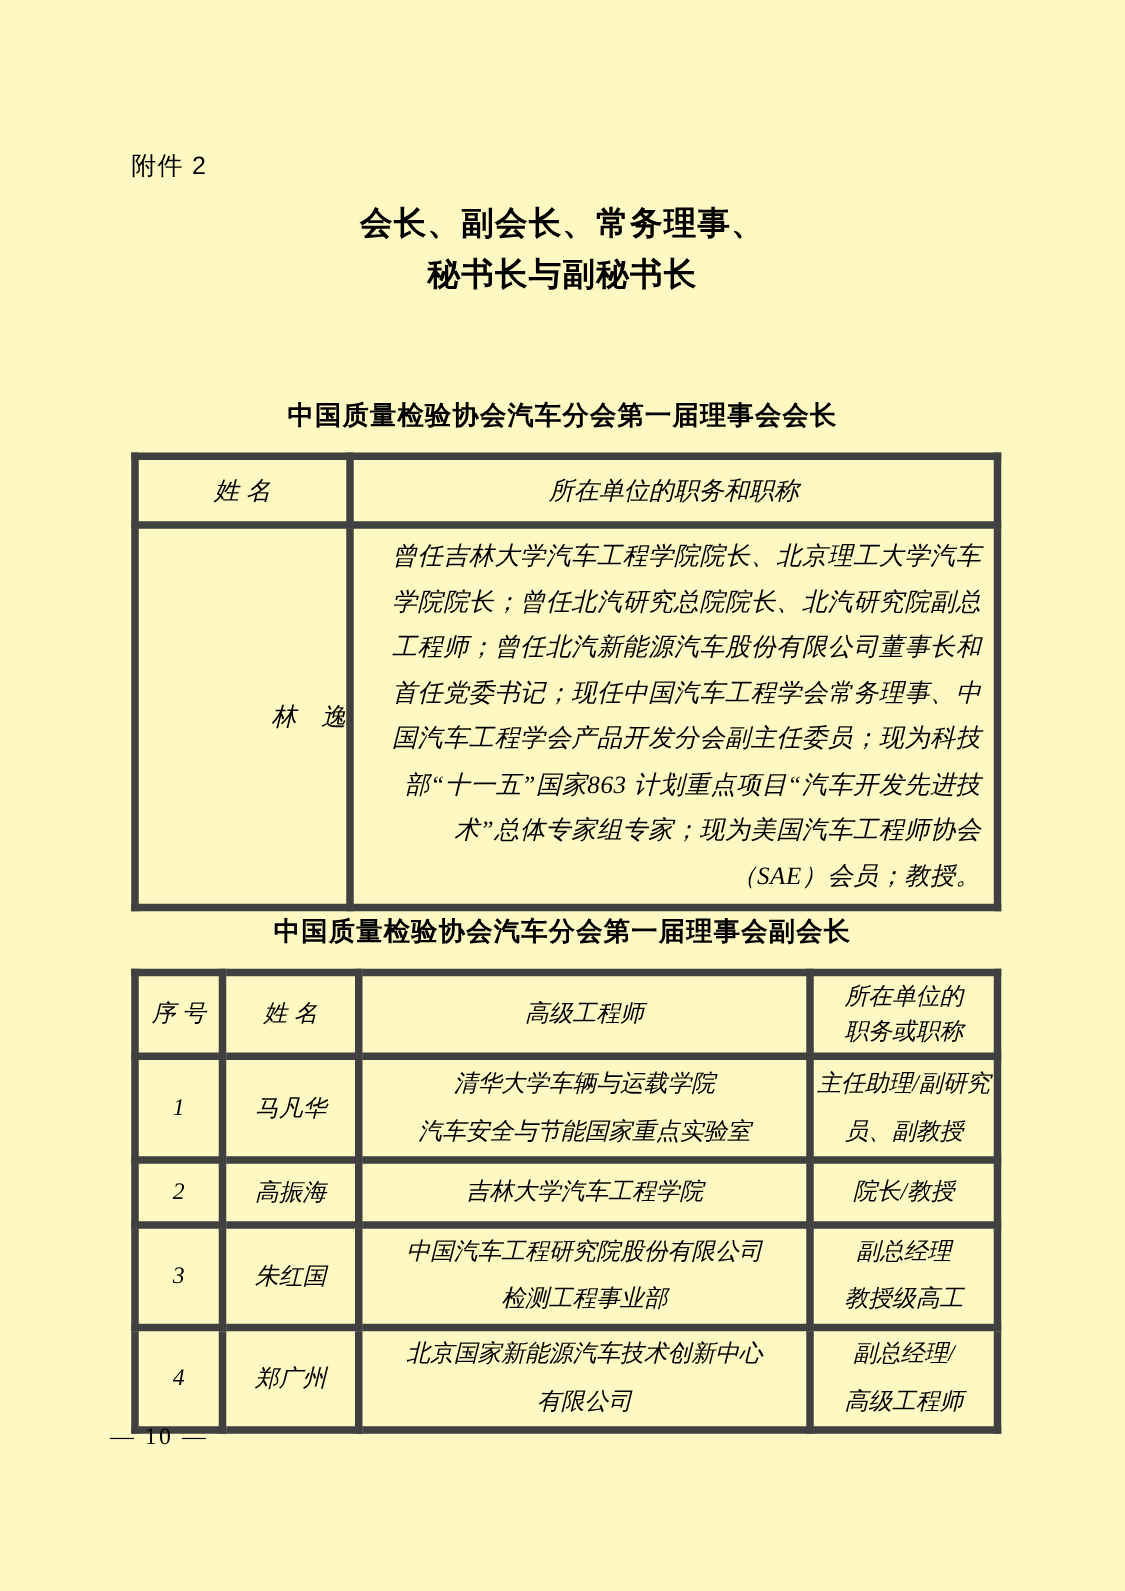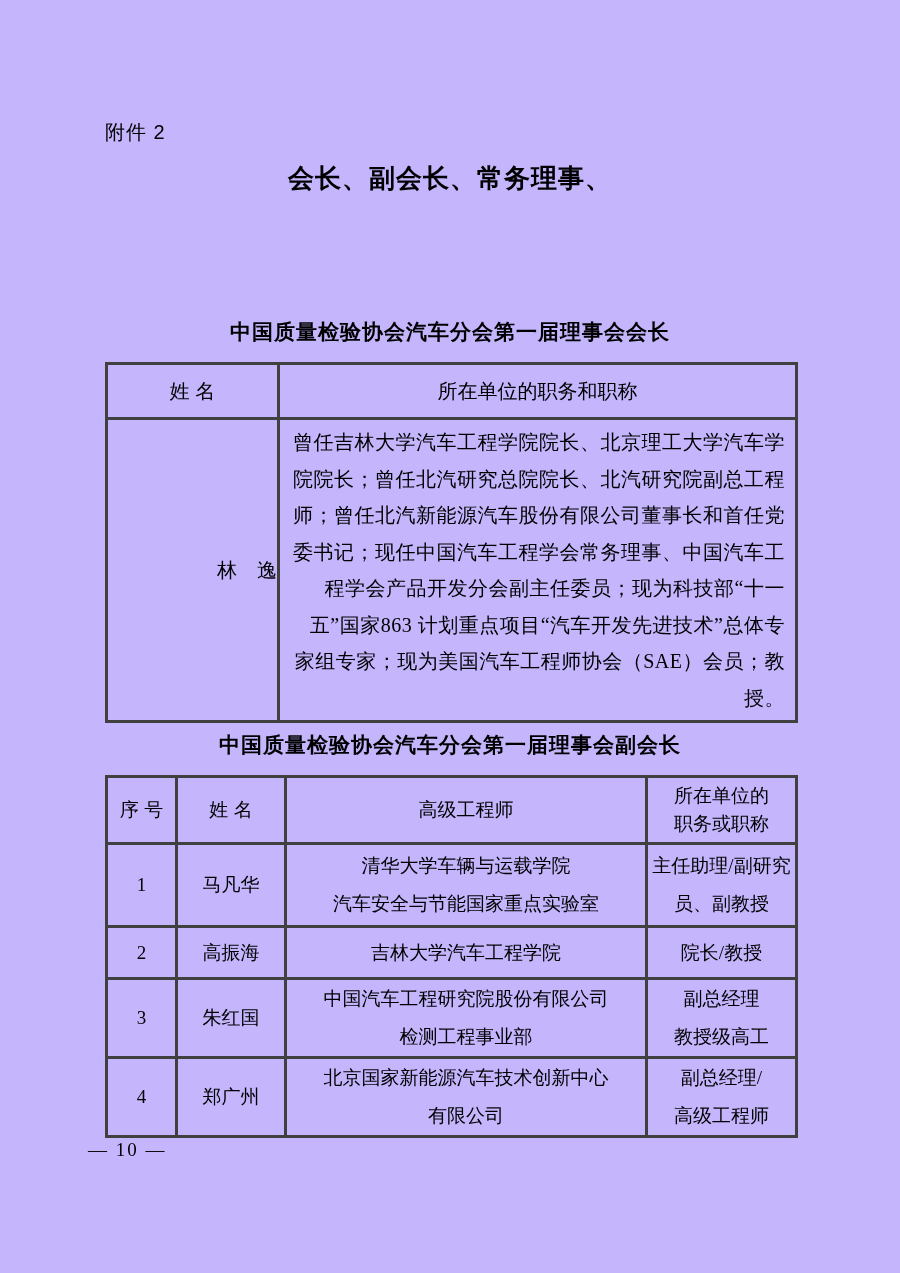--- a/index.html
+++ b/index.html
@@ -1,21 +1,21 @@
 <!DOCTYPE html>
 <html><head>
 <meta charset="utf-8">
 <style>
   * { margin: 0; padding: 0; box-sizing: border-box; }
   html, body { background: #e8e8e8; }
   .page {
     position: relative;
     width: 900px;
     height: 1273px;
-    background: #c4b5fd;
+    background: #fef9c3;
     color: #000000;
     font-family: "Liberation Serif", "DejaVu Serif", serif;
     overflow: hidden;
     margin: 0 auto;
   }
   .attachment-label {
     position: absolute;
     left: 105px;
     top: 119px;
     font-family: "Liberation Sans", "DejaVu Sans", sans-serif;
@@ -46,25 +46,26 @@
   .section2-title { top: 731px; }
 
   table {
     position: absolute;
     left: 105px;
     width: 690px;
     border-collapse: collapse;
     table-layout: fixed;
   }
   td, th {
-    border: 3px solid #404040;
+    border: 6px solid #404040;
     text-align: center;
     vertical-align: middle;
     font-weight: normal;
     overflow: hidden;
+    font-style: italic;
   }
   .table1 { top: 362px; }
   .table2 { top: 775px; }
 
   .th-sans {
     font-family: "Liberation Sans", "DejaVu Sans", sans-serif;
     font-size: 20px;
   }
   .table1 .header-row td { height: 55px; }
   .table1 .body-row td { height: 261px; text-align: right; }
@@ -98,20 +99,21 @@
 </style>
 </head>
 <body>
 
 <div class="page">
 
   <div class="attachment-label">附件 2</div>
 
   <div class="doc-title">
     <div>会长、副会长、常务理事、</div>
+    <div>秘书长与副秘书长</div>
   </div>
 
   <div class="section-title section1-title">中国质量检验协会汽车分会第一届理事会会长</div>
 
   <table class="table1">
     <colgroup>
         <col style="width:172px">
         <col style="width:518px">
       </colgroup>
     <tbody>

